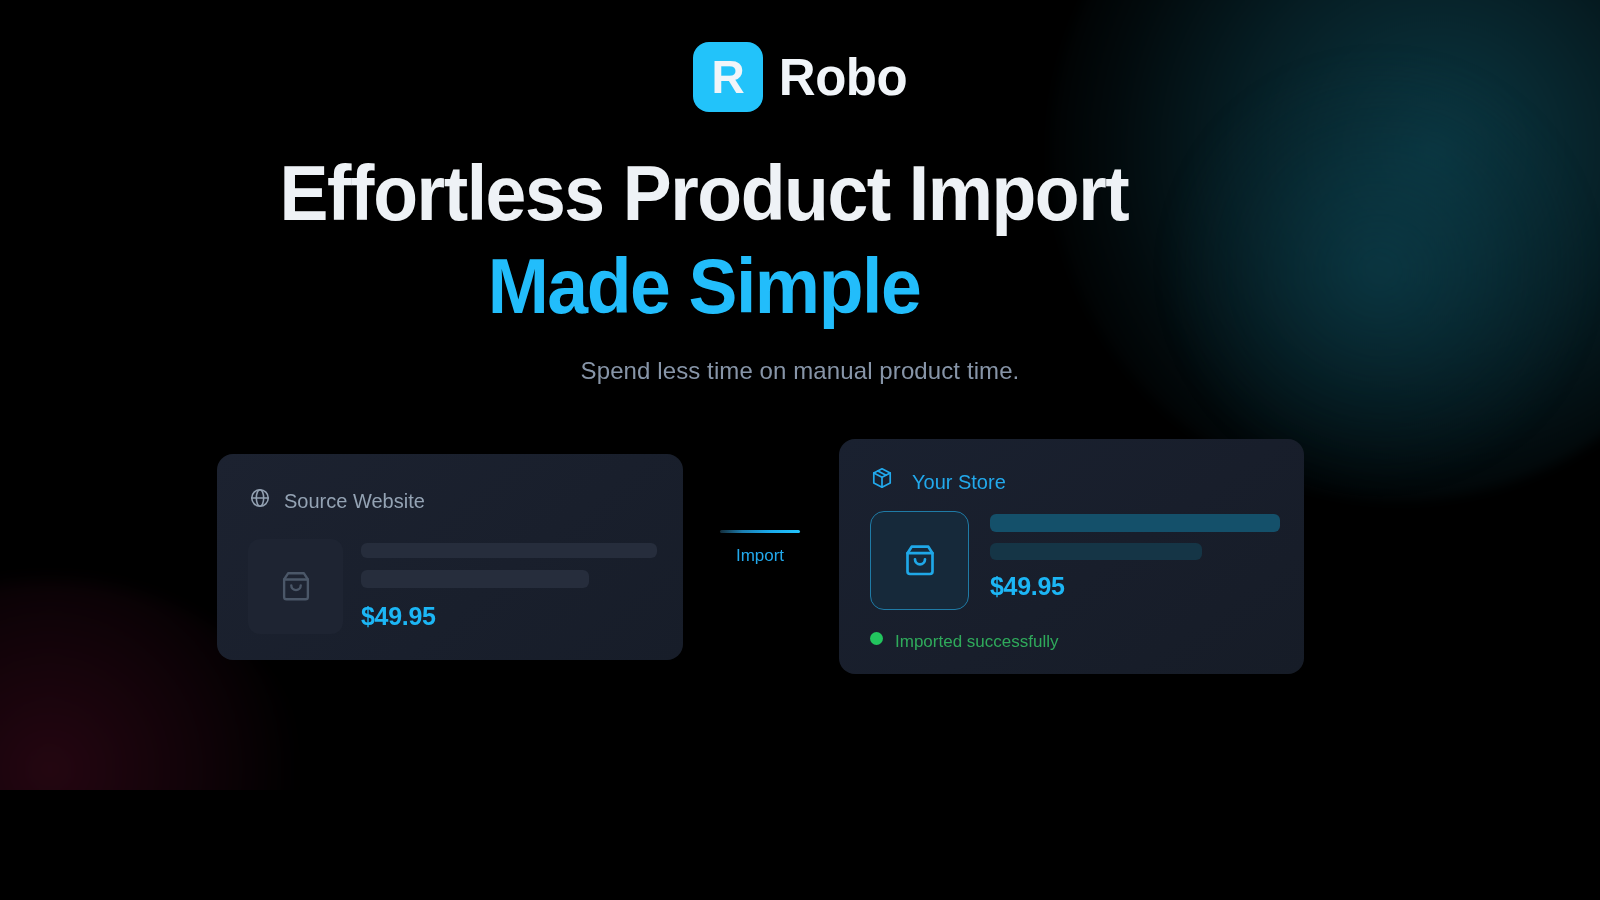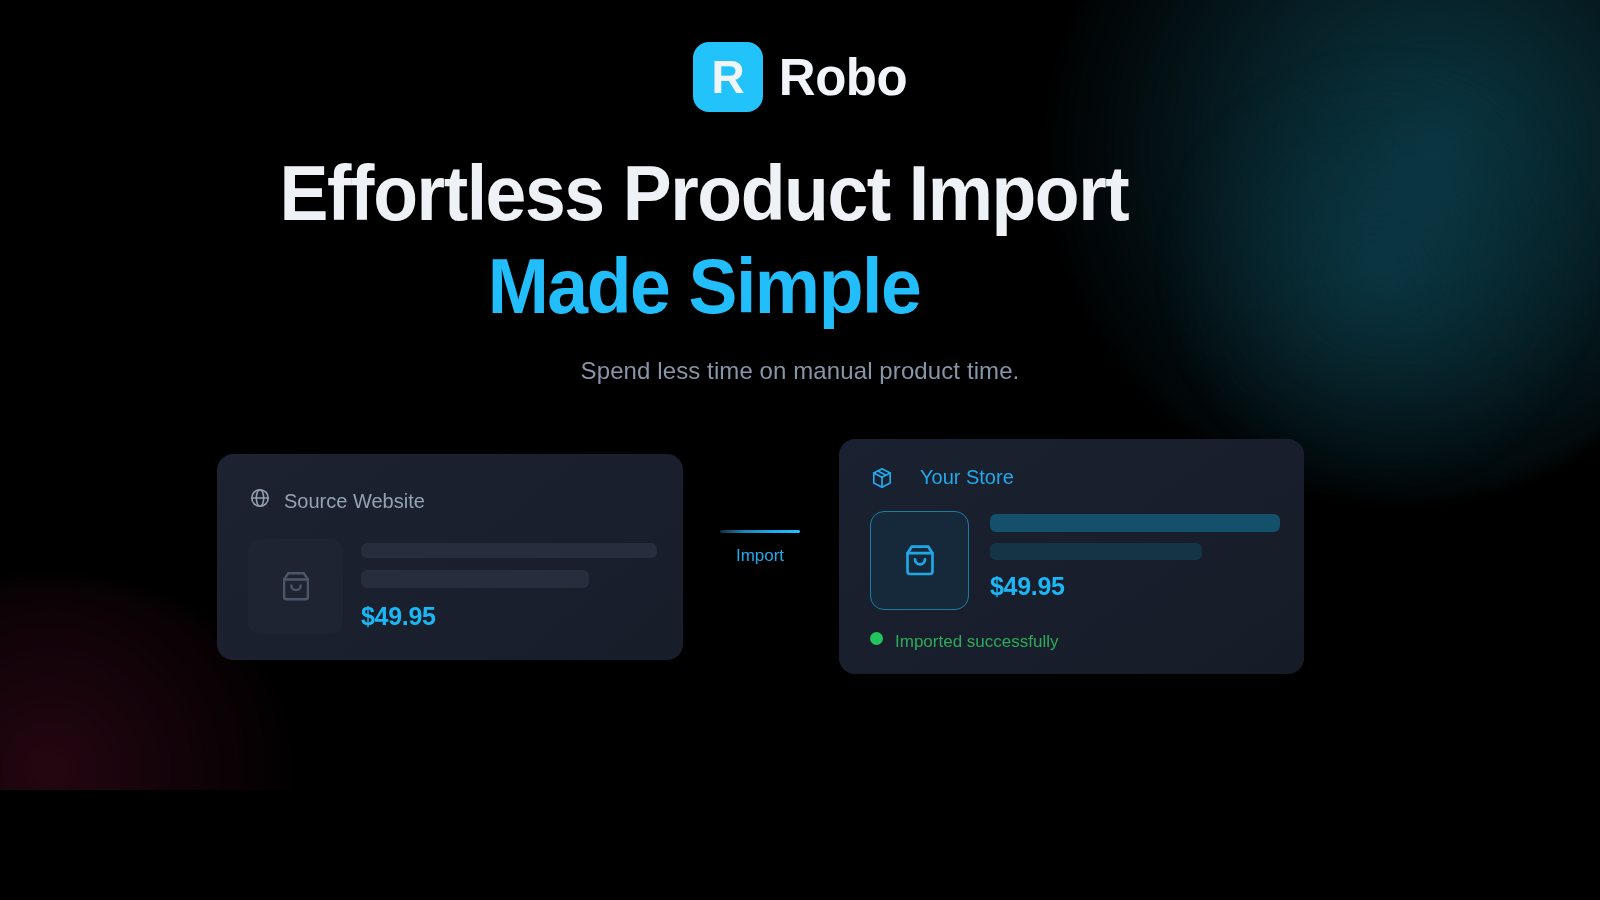--- a/index.html
+++ b/index.html
@@ -242,22 +242,22 @@
     width: 465px;
     height: 235px;
     background: linear-gradient(145deg, #1a2130 0%, #181e2b 55%, #161c27 100%);
     border-radius: 16px;
   }
   .card-store-header {
     position: absolute;
     left: 31px;
     top: 27px;
     display: flex;
-    align-items: flex-start;
-    gap: 26px;
+    align-items: flex-end;
+    gap: 18px;
   }
   .card-store-title {
     font-size: 20px;
     color: #22a9ec;
   }
   .store-body {
     position: absolute;
     left: 31px;
     top: 72px;
     right: 24px;

